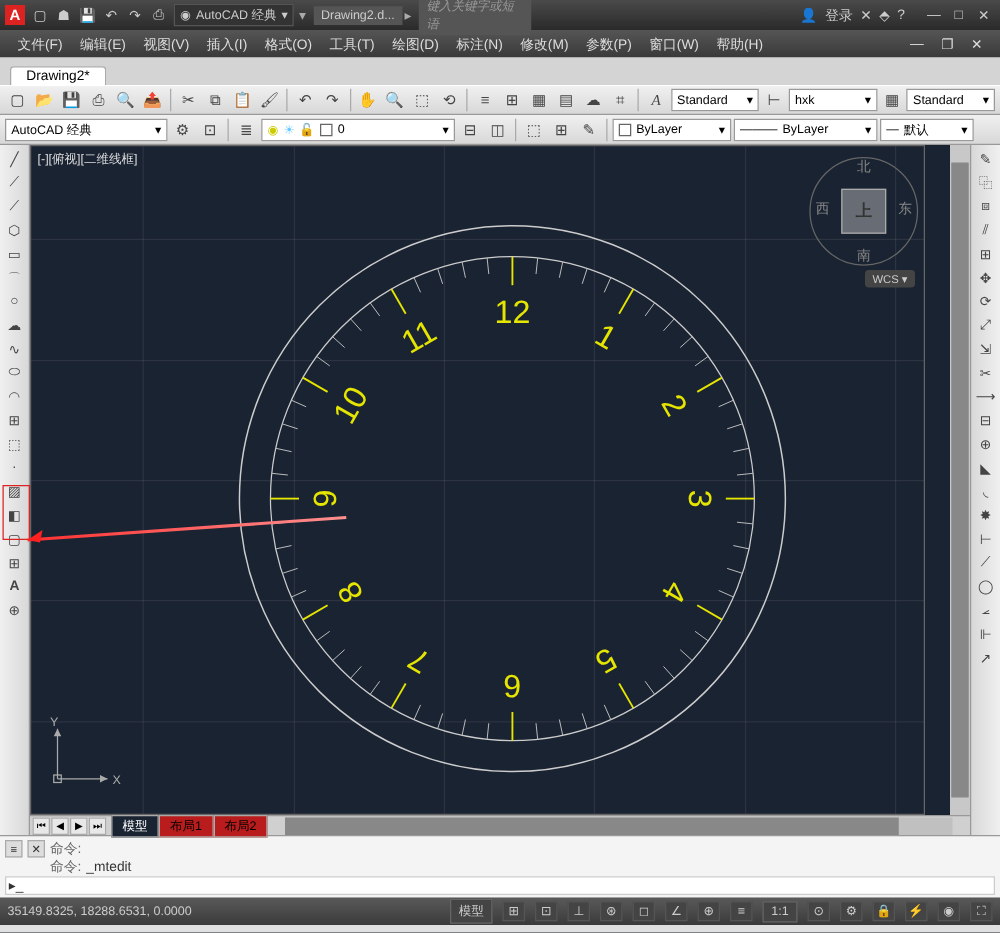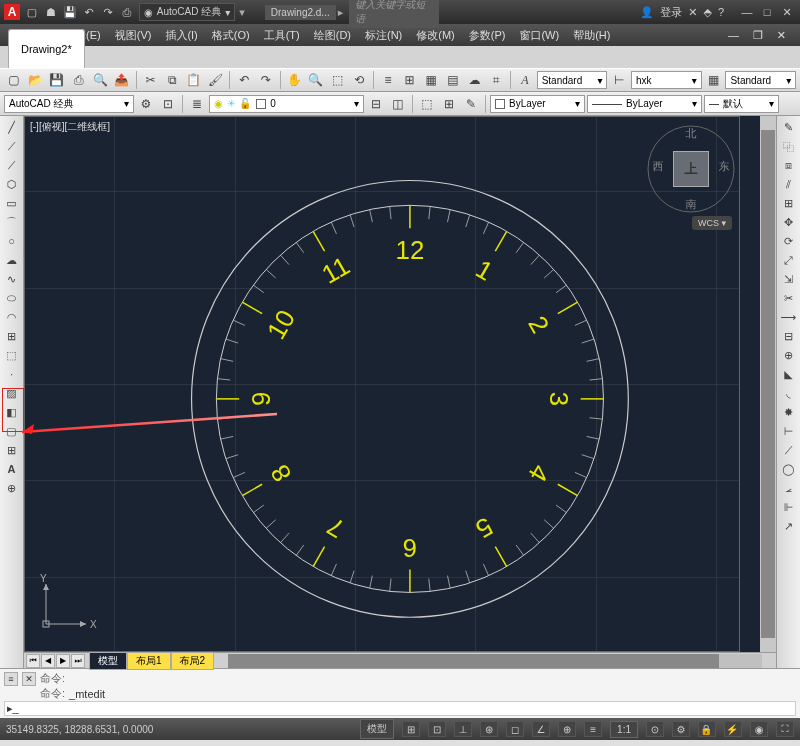--- a/index.html
+++ b/index.html
@@ -2,33 +2,33 @@
 <html><head>
 <meta charset="utf-8">
 <style>
 *{margin:0;padding:0;box-sizing:border-box;font-family:Arial,"Microsoft YaHei",sans-serif}
 body{width:800px;height:746px;background:#e0e0e0;overflow:hidden;font-size:11px;position:relative}
 .titlebar{height:24px;background:linear-gradient(#4a4a4a,#2a2a2a);display:flex;align-items:center;padding:0 4px;color:#ccc}
 .titlebar .logo{width:16px;height:16px;background:#d22;color:#fff;font-weight:bold;text-align:center;line-height:16px;margin-right:4px;font-size:12px}
 .titlebar .qat{display:flex;gap:3px;align-items:center}
 .titlebar .qat span{width:16px;height:16px;display:inline-flex;align-items:center;justify-content:center;color:#ccc;font-size:11px}
 .titlebar .ws-dd{background:#333;border:1px solid #555;padding:1px 4px;font-size:10px;margin:0 4px;display:flex;align-items:center;gap:4px}
-.titlebar .doc-tab{background:#555;padding:2px 6px;margin-left:20px;font-size:10px}
+.titlebar .doc-tab{background:#555;padding:2px 6px;margin-left:6px;font-size:10px}
 .titlebar .search{background:#555;padding:2px 6px;margin-left:6px;font-size:10px;font-style:italic;color:#999;width:90px}
 .titlebar .spacer{flex:1}
 .titlebar .right{display:flex;gap:6px;align-items:center}
 .titlebar .right span{font-size:11px}
 .winbtns{display:flex;gap:2px;margin-left:8px}
 .winbtns span{width:18px;text-align:center}
 
 .menubar{height:22px;background:linear-gradient(#555,#3a3a3a);display:flex;align-items:center;padding:0 8px;gap:2px;color:#ddd}
 .menubar span{padding:2px 6px;font-size:11px}
 
 .filetab-row{height:22px;background:#d4d4d4;display:flex;align-items:flex-end;padding:0 8px}
-.filetab{background:#fff;padding:13px 12px;font-size:11px;border:1px solid #aaa;border-bottom:none;border-radius:3px 3px 0 0}
+.filetab{background:#fff;padding:1px 12px;font-size:11px;border:1px solid #aaa;border-bottom:none;border-radius:3px 3px 0 0}
 
 .toolbar{height:24px;background:linear-gradient(#f0f0f0,#d8d8d8);border-top:1px solid #fff;border-bottom:1px solid #999;display:flex;align-items:center;padding:0 4px;gap:2px}
 .tbtn{width:20px;height:20px;display:inline-flex;align-items:center;justify-content:center;border:1px solid transparent;font-size:12px;color:#444}
 .tsep{width:1px;height:18px;background:#aaa;margin:0 2px}
 .tdd{background:#fff;border:1px solid #999;padding:2px 4px;font-size:10px;display:flex;align-items:center;gap:4px;height:18px}
 
 .toolbar2{height:24px;background:linear-gradient(#f0f0f0,#d8d8d8);border-bottom:1px solid #999;display:flex;align-items:center;padding:0 4px;gap:2px}
 
 .main-area{display:flex;height:552px;background:#e0e0e0}
 .vtoolbar{width:24px;background:linear-gradient(90deg,#f0f0f0,#d8d8d8);border-right:1px solid #999;display:flex;flex-direction:column;align-items:center;padding:2px 0;gap:1px}
@@ -47,21 +47,21 @@
 .viewcube .dir{position:absolute;width:20px;text-align:center}
 .wcs-badge{position:absolute;top:100px;right:44px;background:#444;color:#ccc;padding:2px 6px;font-size:9px;border-radius:3px}
 
 .ucs{position:absolute;bottom:18px;left:14px;color:#aaa;font-size:10px}
 .ucs svg{overflow:visible}
 
 .hscroll{height:16px;background:#d0d0d0;display:flex;align-items:center;border-top:1px solid #999}
 .hscroll .nav{display:flex;gap:1px;padding:0 2px}
 .hscroll .nav span{width:14px;height:14px;background:#e8e8e8;border:1px solid #aaa;display:inline-flex;align-items:center;justify-content:center;font-size:8px}
 .hscroll .tabs{display:flex;gap:0;margin-left:2px}
-.hscroll .tab{background:#fde047;border:1px solid #aaa;padding:1px 8px;font-size:10px}
+.hscroll .tab{background:#b91c1c;border:1px solid #aaa;padding:1px 8px;font-size:10px}
 .hscroll .tab.active{background:#1a2332;color:#fff}
 .hscroll .track{flex:1;height:14px;background:#c0c0c0;margin:0 14px;position:relative}
 .hscroll .thumb{position:absolute;height:100%;background:#888;left:0;width:92%}
 
 .cmdline{background:#f4f4f4;border-top:1px solid #999;padding:2px 4px;font-size:11px;color:#333}
 .cmdline .row{display:flex;gap:4px;align-items:center;height:15px}
 .cmdline .ico{width:14px;height:14px;background:#ddd;border:1px solid #aaa;display:inline-flex;align-items:center;justify-content:center;font-size:9px}
 .cmdline .prompt{color:#666}
 .cmdline input{border:none;background:transparent;flex:1;font-size:11px;font-style:italic;color:#999;outline:none}
 

